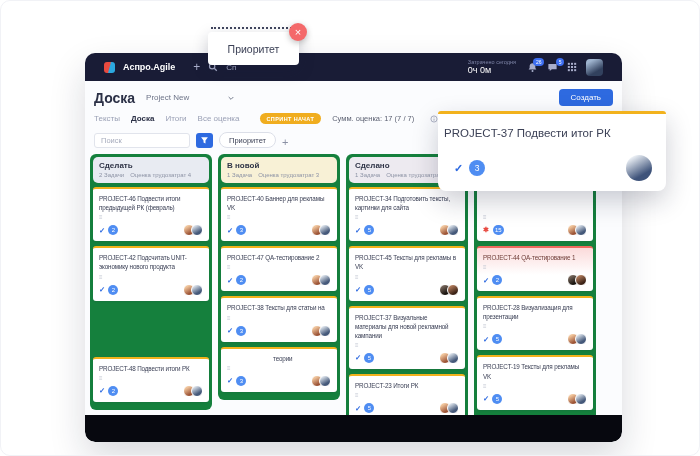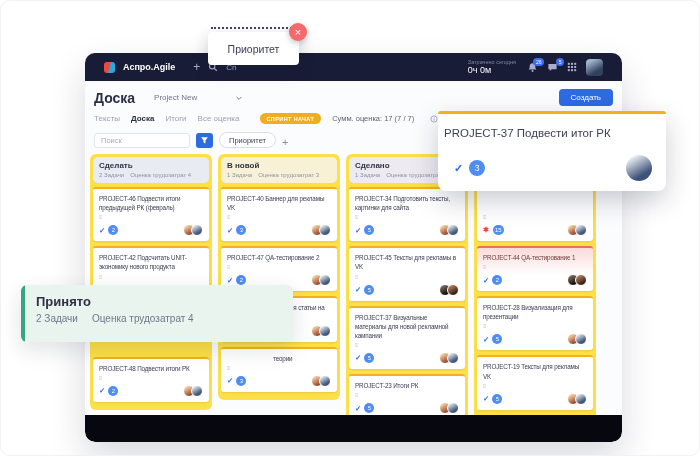--- a/index.html
+++ b/index.html
@@ -24,21 +24,21 @@
   .mini-badge { position:absolute; top:-4px; right:-6px; background:#3d6ef0; color:#fff; font-size:5px;
                 padding:1px 2.5px; border-radius:6px; line-height:1.2; }
   .avatar-sm { width:17px; height:17px; border-radius:4px; flex:none;
                background:linear-gradient(150deg,#9fb4cf 18%,#32415e 70%); }
 
   .content { position:absolute; top:28px; left:0; right:0; bottom:27px; background:#fbfcfe; overflow:hidden; padding-top:5px; }
   .bottom-strip { position:absolute; left:0; right:0; bottom:0; height:27px; background:#07080f; border-radius:0 0 10px 10px; }
 
   .title-row { display:flex; align-items:center; padding:3px 9px 2px; }
   .page-title { font-size:14px; font-weight:bold; color:#2b3046; }
-  .project-select { display:flex; align-items:center; margin-left:19px; color:#6e7488; font-size:8px; }
+  .project-select { display:flex; align-items:center; margin-left:11px; color:#6e7488; font-size:8px; }
   .project-select .chev { margin-left:38px; color:#6e7488; display:flex; }
   .create-btn { margin-left:auto; background:#2e6ae0; color:#fff; font-size:8px; padding:4px 12px; border:none; border-radius:4px; }
 
   .tabs-row { display:flex; align-items:center; gap:11px; padding:5px 9px 2px; }
   .tab { font-size:8px; color:#9aa0b5; }
   .tab.active { color:#2b3046; font-weight:bold; }
   .sprint-pill { margin-left:9px; background:#f0ad1f; color:#fff; font-size:5.5px; font-weight:bold;
                  padding:2.5px 7px; border-radius:8px; letter-spacing:.4px; }
   .summary { font-size:7.5px; color:#5c6172; display:flex; align-items:center; gap:16px; }
   .summary .info { color:#9aa0b5; display:flex; }
@@ -47,21 +47,21 @@
   .search-box { width:96px; height:15px; border:1px solid #e1e4ec; border-radius:3px; background:#fff;
                 font-size:7.5px; color:#3d4257; padding:0 6px; outline:none; }
   .search-box::placeholder { color:#a7acbd; }
   .filter-btn { width:17px; height:15px; background:#2e6ae0; border:none; border-radius:3px;
                 display:flex; align-items:center; justify-content:center; }
   .chip { border:1px solid #dcdfe8; background:#fff; border-radius:9px; font-size:7.5px; color:#3d4257; padding:2.5px 9px; }
   .add-filter { color:#8a90a4; font-size:11px; line-height:1; background:none; border:none; }
 
   
   .board { display:flex; gap:6px; padding:1px 5px; align-items:flex-start; }
-  .col { width:122px; flex:none; background:#fde047; border-radius:6px; padding:3px; }
+  .col { width:122px; flex:none; background:#15803d; border-radius:6px; padding:3px; }
   .col-head { border-radius:5px; padding:4px 6px; margin-bottom:4px; min-height:26px; }
   .col-name { font-size:8px; font-weight:bold; color:#2f3447; }
   .col-sub { font-size:6px; color:#8d93a5; display:flex; gap:6px; margin-top:2px; }
 
   .card { background:#fff; border-radius:3px; border-top:2px solid #f2b21d; box-shadow:0 1px 2px rgba(30,34,60,.10);
           padding:5px 6px; margin-bottom:5px; }
   .card-title { font-size:6.3px; letter-spacing:-.15px; color:#3c4156; line-height:1.45; min-height:9px; }
   .card-title.indent { text-indent:46px; }
   .desc-icon { color:#c3c7d3; font-size:6px; margin:2px 0 4px; line-height:1; }
   .card-foot { display:flex; align-items:center; }
@@ -475,21 +475,14 @@
 
   <div class="drag-card">
     <div class="drag-title">PROJECT-37 Подвести итог РК</div>
     <div class="drag-foot">
       <span class="drag-check">✓</span>
       <span class="drag-badge">3</span>
       <span class="drag-avatar"></span>
     </div>
   </div>
 
-  <div class="accepted">
-    <div class="accepted-title">Принято</div>
-    <div class="accepted-sub">
-      <span>2 Задачи</span>
-      <span>Оценка трудозатрат 4</span>
-    </div>
-  </div>
 
 </div>
 
 </body></html>

